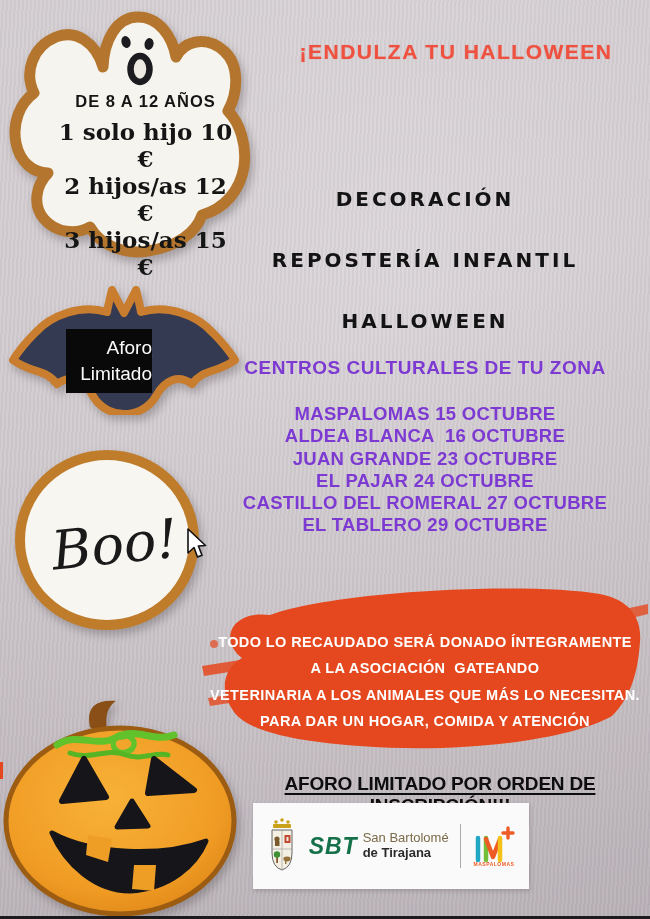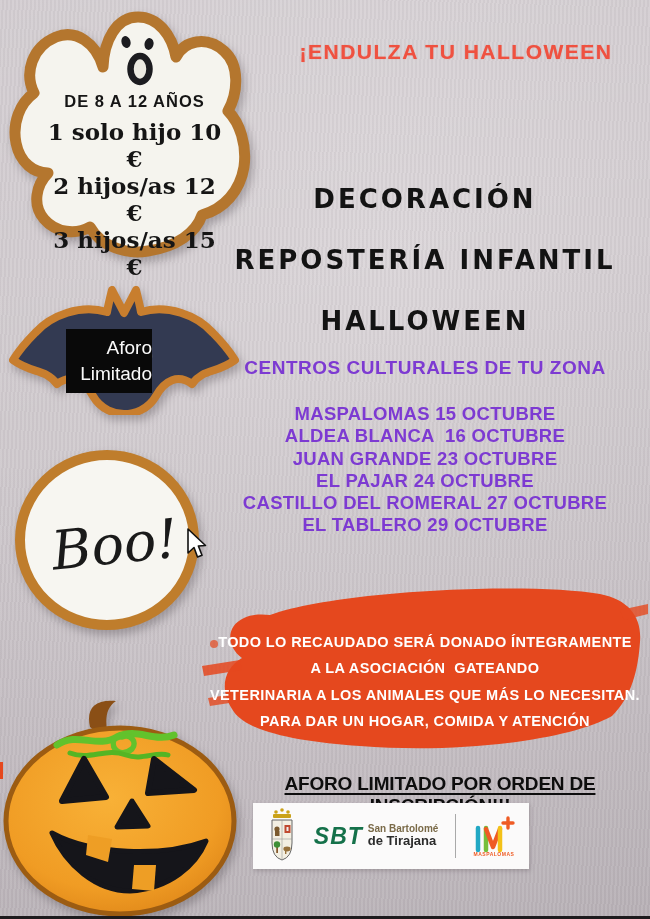--- a/index.html
+++ b/index.html
@@ -13,52 +13,52 @@
   }
   .poster::after{content:"";position:absolute;left:0;right:0;bottom:0;height:3px;background:#1d1b1d;}
   .abs{position:absolute;}
   .cookie{filter:drop-shadow(3px 5px 4px rgba(85,75,82,.38));}
   .center{text-align:center;margin-top:8px;}
   .pre{white-space:pre;}
 
   .header-red{left:263px;top:25px;width:386px;color:#ef5140;
     font-weight:700;font-size:21px;letter-spacing:1.5px;line-height:38px;
     text-shadow:0 0 1px rgba(239,81,64,.55);}
-  .pricing{left:47px;top:84px;width:175px;color:#151515;}
+  .pricing{left:58px;top:84px;width:175px;color:#151515;}
   .age-range{font-weight:700;font-size:16.5px;letter-spacing:1px;margin-bottom:7px;}
   .price-line{font-family:"DejaVu Serif",serif;font-weight:700;font-size:23px;line-height:27px;}
 
   .title-block{left:200px;top:161px;width:450px;color:#131313;
-    font-family:"DejaVu Sans",sans-serif;font-weight:700;font-size:26px;
+    font-family:"DejaVu Sans",sans-serif;font-weight:700;font-size:20px;
     letter-spacing:3px;line-height:61px;}
   .purple-heading{left:200px;top:349px;width:450px;color:#7d3ad2;
     font-weight:700;font-size:19px;letter-spacing:.5px;}
   .dates{left:200px;top:395px;width:450px;color:#7d3ad2;
     font-weight:700;font-size:18.5px;line-height:22.3px;letter-spacing:.3px;}
 
   .bat-icing-text{left:80px;top:336px;font-size:25px;font-weight:700;
     color:rgba(22,28,48,.9);text-shadow:1px 1px 1px rgba(190,180,150,.35);
     transform:rotate(-4deg);z-index:1;letter-spacing:2px;}
   .aforo-box{left:66px;top:329px;width:86px;height:64px;background:#090909;
     color:#fafafa;display:flex;flex-direction:column;align-items:flex-end;justify-content:center;
     font-size:19px;line-height:26px;z-index:2;}
 
   .donation-text{left:205px;top:621px;width:440px;color:#ffffff;
     font-weight:700;font-size:14.5px;line-height:26.4px;letter-spacing:.4px;z-index:2;}
   .footer-notice{left:222px;top:765px;width:436px;color:#0d0d0d;
     font-weight:700;font-size:19px;letter-spacing:-.2px;
     text-decoration:underline;text-decoration-thickness:2px;text-underline-offset:3px;}
 
-  .logo-bar{left:253px;top:803px;width:276px;height:66px;background:#fbfafa;
+  .logo-bar{left:253px;top:803px;width:276px;height:86px;background:#fbfafa;
     display:flex;align-items:center;justify-content:space-between;
     padding:0 14px;box-sizing:border-box;box-shadow:1px 2px 4px rgba(90,80,85,.3);}
   .sbt-group{display:flex;align-items:center;gap:5px;}
   .sbt-abbr{font-style:italic;font-weight:700;font-size:23px;letter-spacing:1px;color:#15714a;}
   .sbt-name{display:flex;flex-direction:column;line-height:1.15;}
-  .sbt-name-1{font-size:10px;color:#7a6a48;font-weight:700;}
+  .sbt-name-1{font-size:13px;color:#7a6a48;font-weight:400;}
   .sbt-name-2{font-size:13px;color:#2b2b2b;font-weight:700;}
   .logo-divider{width:1px;height:44px;background:#a9a9a9;}
   .mas-group{display:flex;flex-direction:column;align-items:center;}
   .mas-label{font-size:5px;font-weight:700;color:#ef5b24;letter-spacing:.5px;margin-top:-2px;}
 
   .red-sliver{left:0;top:762px;width:3px;height:17px;background:#e5481e;}
 </style>
 </head>
 <body>
 

